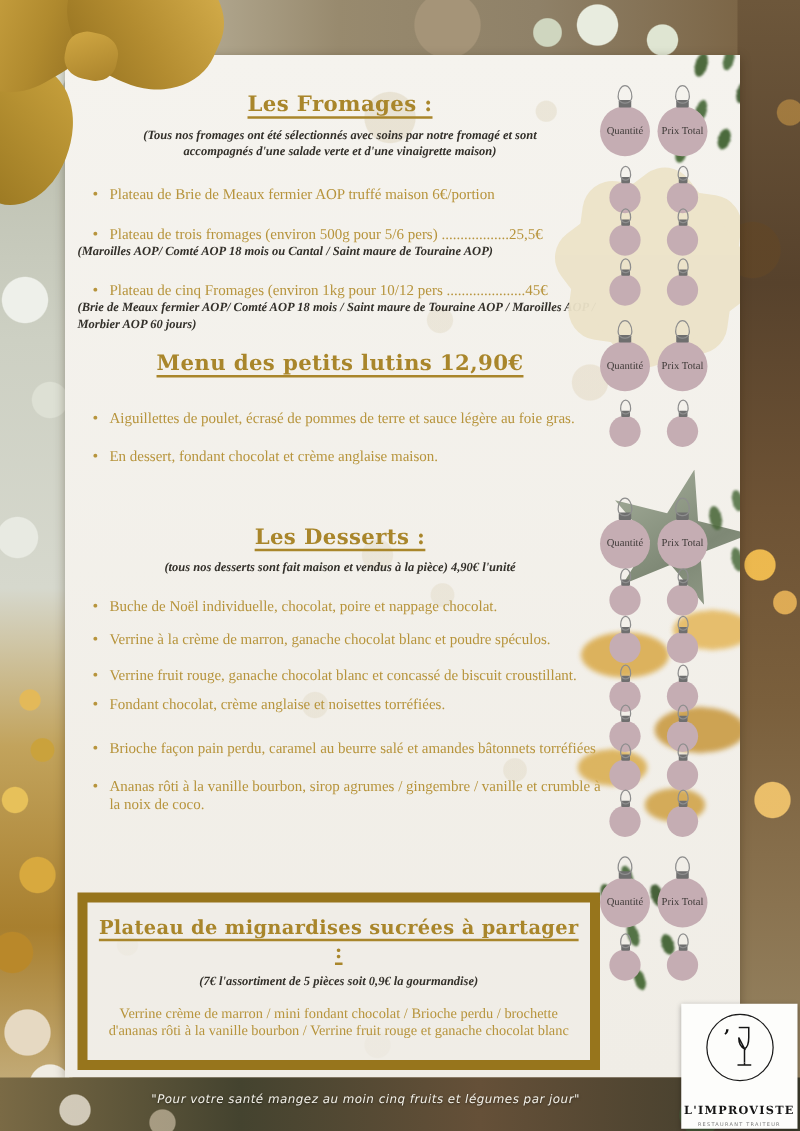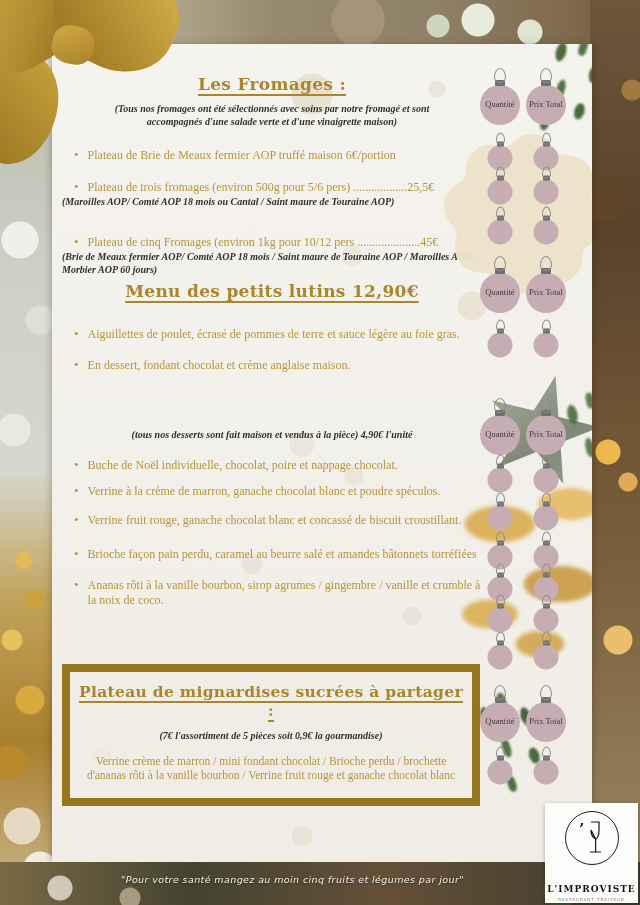--- a/index.html
+++ b/index.html
@@ -111,21 +111,21 @@
   .sec-title { text-align:center; font-family:"DejaVu Serif", serif; font-weight:bold;
     color:#a9862b; font-size:17px; letter-spacing:.3px;
     text-decoration:underline; text-underline-offset:4px; text-decoration-thickness:1.5px; }
   .sec-note { text-align:center; font-style:italic; font-weight:bold; color:#33302a;
     font-size:10px; line-height:1.25; margin-top:9px; }
   .item { display:flex; gap:9px; color:#b7943c; font-size:12px; line-height:1.22; padding-left:12px; }
   .item::before { content:"\2022"; color:#b7943c; font-size:13px; line-height:1.1; }
   .inote { font-style:italic; font-weight:bold; color:#33302a; font-size:10px; line-height:1.25; margin-top:2px; }
 
   
-  .goldbox { position:absolute; left:10px; top:620px; width:418px; height:142px;
+  .goldbox { position:absolute; left:10px; top:670px; width:418px; height:142px;
     border:8px solid #97751c; background:rgba(240,237,230,.65); padding:10px 8px 6px; }
   .goldbox .sec-title { font-size:15.5px; }
   .goldbox .sec-note { margin-top:10px; }
   .goldbox .boxbody { text-align:center; color:#b7943c; font-size:11.5px; line-height:1.3; margin-top:11px; }
 
   
   .strip { position:absolute; left:0; top:862px; width:640px; height:43px; z-index:5;
     background:
       radial-gradient(circle at 60px 26px,  rgba(235,228,215,.8) 0 12px, transparent 13px),
       radial-gradient(circle at 130px 36px, rgba(220,205,180,.6) 0 10px, transparent 11px),
@@ -218,46 +218,50 @@
     <div class="sec" style="top:30px">
       <div class="sec-title">Les Fromages :</div>
       <div class="sec-note" style="padding:0 28px">(Tous nos fromages ont été sélectionnés avec soins par notre fromagé et sont accompagnés d'une salade verte et d'une vinaigrette maison)</div>
       <div class="item" style="margin-top:20px">
           <span class="itx">Plateau de Brie de Meaux fermier AOP truffé maison 6€/portion</span>
         </div>
       <div class="item" style="margin-top:17px">
           <span class="itx">Plateau de trois fromages (environ 500g pour 5/6 pers) ..................25,5€</span>
         </div>
       <div class="inote">(Maroilles AOP/ Comté AOP 18 mois ou Cantal / Saint maure de Touraine AOP)</div>
-      <div class="item" style="margin-top:26px">
+      <div class="item" style="margin-top:16px">
           <span class="itx">Plateau de cinq Fromages (environ 1kg pour 10/12 pers .....................45€</span>
         </div>
       <div class="inote">(Brie de Meaux fermier AOP/ Comté AOP 18 mois / Saint maure de Touraine AOP / Maroilles AOP / Morbier AOP 60 jours)</div>
     </div>
 
     <div class="sec" style="top:237px">
       <div class="sec-title">Menu des petits lutins 12,90€</div>
       <div class="item" style="margin-top:26px">
           <span class="itx">Aiguillettes de poulet, écrasé de pommes de terre et sauce légère au foie gras.</span>
         </div>
       <div class="item" style="margin-top:16px">
           <span class="itx">En dessert, fondant chocolat et crème anglaise maison.</span>
         </div>
     </div>
 
     <div class="sec" style="top:376px">
+      <div class="sec-title">Les Desserts :</div>
       <div class="sec-note">(tous nos desserts sont fait maison et vendus à la pièce) 4,90€ l'unité</div>
       <div class="item" style="margin-top:16px">
           <span class="itx">Buche de Noël individuelle, chocolat, poire et nappage chocolat.</span>
         </div>
       <div class="item" style="margin-top:12px">
           <span class="itx">Verrine à la crème de marron, ganache chocolat blanc et poudre spéculos.</span>
         </div>
       <div class="item" style="margin-top:14px">
           <span class="itx">Verrine fruit rouge,  ganache chocolat blanc et concassé de biscuit croustillant.</span>
+        </div>
+      <div class="item" style="margin-top:9px">
+          <span class="itx">Fondant chocolat, crème anglaise et noisettes torréfiées.</span>
         </div>
       <div class="item" style="margin-top:20px">
           <span class="itx">Brioche façon pain perdu, caramel au beurre salé et amandes bâtonnets torréfiées</span>
         </div>
       <div class="item" style="margin-top:16px">
           <span class="itx">Ananas rôti à la vanille bourbon, sirop agrumes / gingembre / vanille et crumble à la noix de coco.</span>
         </div>
     </div>
 
     <div class="goldbox">

